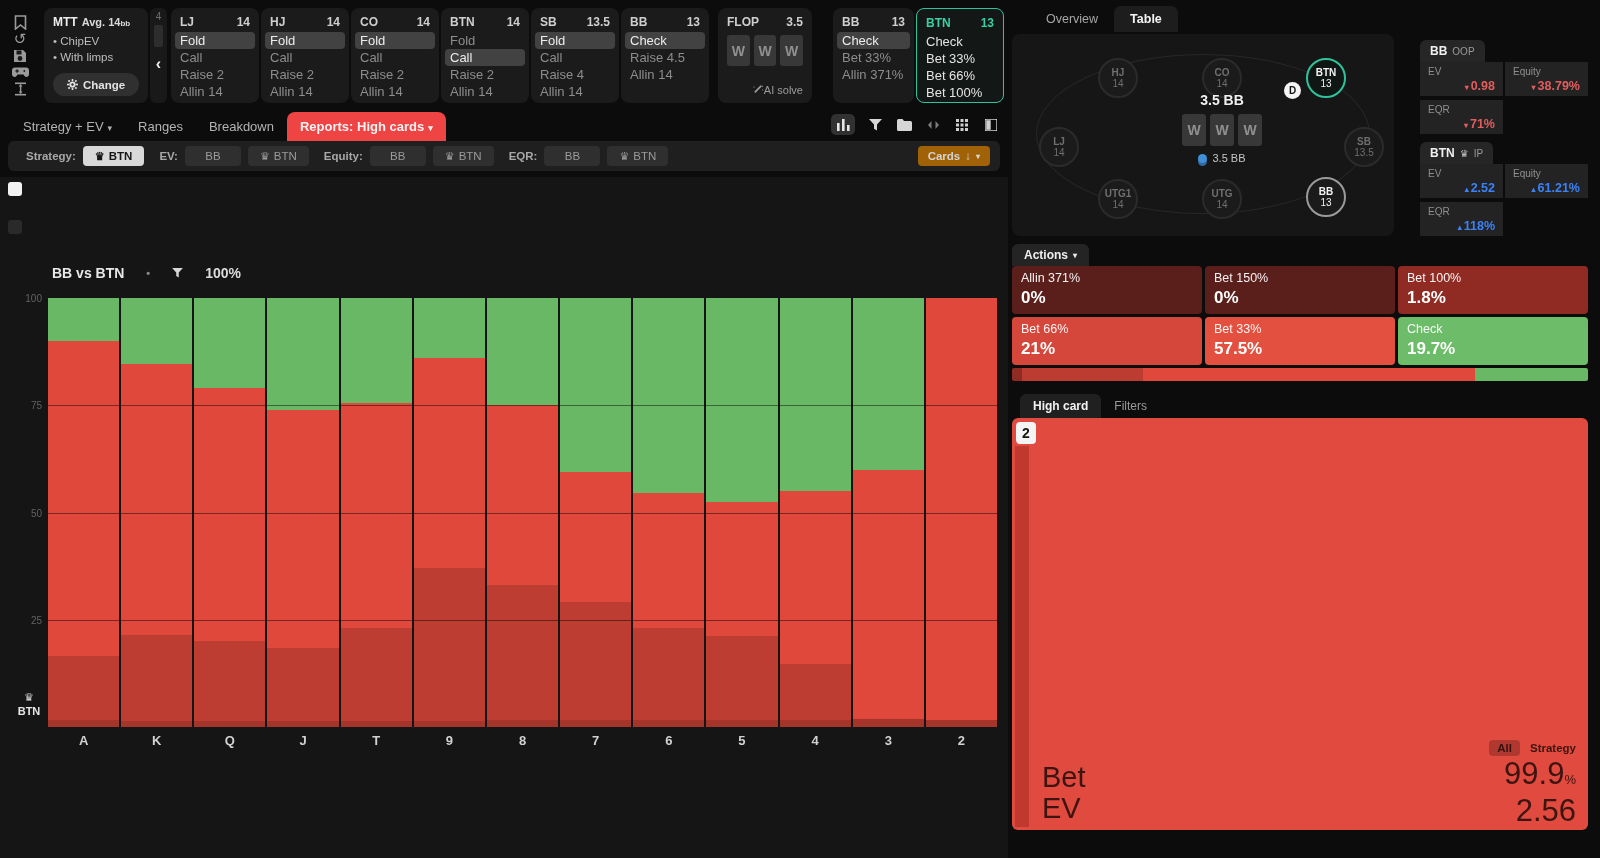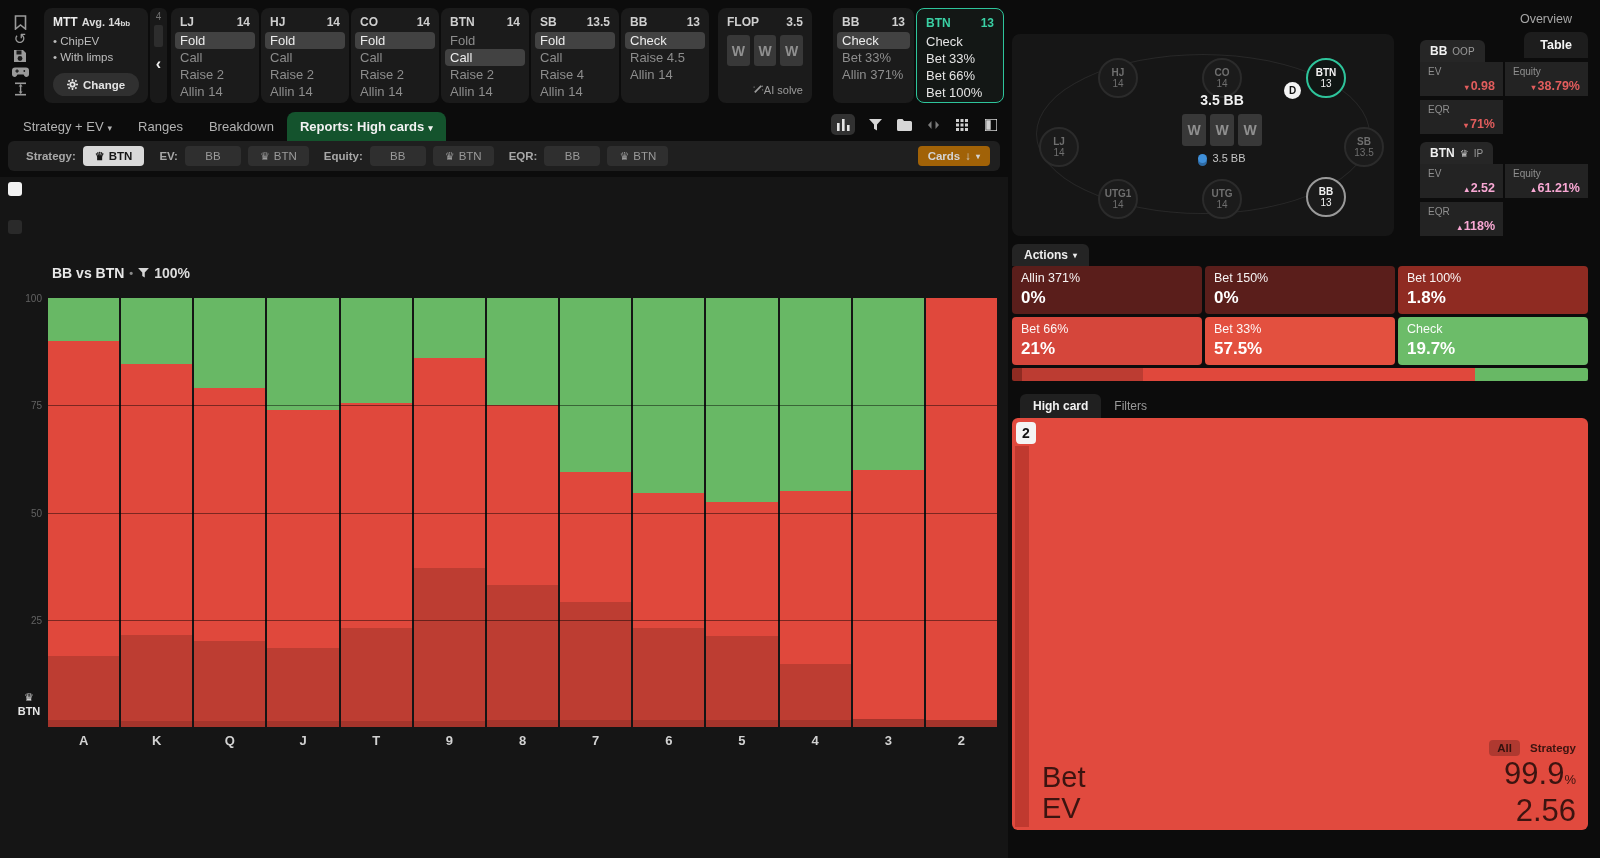--- a/index.html
+++ b/index.html
@@ -35,55 +35,55 @@
   .node.bb2 { width:81px; margin-left:19px; }
   .flop { width:94px; margin-left:7px; display:flex; flex-direction:column; }
   .flop .nh { display:flex; justify-content:space-between; font-size:12px; font-weight:bold; color:#cfcfcf; }
   .flop .cards { display:flex; gap:4px; margin-top:6px; }
   .wcard { width:24px; height:31px; background:#383838; border-radius:3px; display:flex; align-items:center; justify-content:center; font-size:14px; font-weight:bold; color:#909090; }
   .flop .ai { margin-top:auto; align-self:flex-end; display:flex; align-items:center; font-size:11px; color:#9c9c9c; cursor:pointer; }
 
   
   .tabsrow { height:33px; display:flex; align-items:flex-end; padding-left:10px; position:relative; }
   .tab { font-size:13px; color:#b3b3b3; padding:7px 13px; cursor:pointer; white-space:nowrap; }
-  .tab.active { background:#14532d; border-radius:8px 8px 0 0; color:#f2f2f2; font-weight:bold; }
+  .tab.active { background:#ef4444; border-radius:8px 8px 0 0; color:#f2f2f2; font-weight:bold; }
   .tab .caret { font-size:9px; margin-left:4px; }
   .ticons { position:absolute; right:8px; bottom:6px; display:flex; align-items:center; gap:11px; }
   .ticon { width:18px; height:18px; display:flex; align-items:center; justify-content:center; cursor:pointer; }
   .ticon.boxed { background:#313131; border-radius:5px; width:24px; height:21px; }
 
   
   .filterbar { margin:0 8px; height:30px; background:#1f1f1f; border-radius:6px; display:flex; align-items:center; padding:0 10px; gap:7px; }
   .flabel { font-size:11.5px; font-weight:bold; color:#a8a8a8; margin-left:8px; }
   .flabel:first-child { margin-left:8px; }
   .fbtn { height:20px; min-width:56px; background:#2f2f2f; border-radius:4px; display:flex; align-items:center; justify-content:center; gap:4px; font-size:11.5px; color:#9a9a9a; padding:0 12px; cursor:pointer; white-space:nowrap; }
   .fbtn .crown { font-size:11px; }
   .fbtn.selected { background:#d9d9d9; color:#161616; font-weight:bold; }
   .cards-dd { margin-left:auto; height:20px; background:#a16207; border-radius:4px; display:flex; align-items:center; gap:5px; font-size:11.5px; font-weight:bold; color:#d4d4d4; padding:0 10px; cursor:pointer; }
 
   
   .chartsec { flex:1; position:relative; background:#151515; margin-top:6px; }
-  .ctitle { position:absolute; left:52px; top:88px; display:flex; align-items:center; gap:5px; font-size:14px; font-weight:bold; color:#e8e8e8; }
+  .ctitle { position:absolute; left:52px; top:88px; display:flex; align-items:center; gap:22px; font-size:14px; font-weight:bold; color:#e8e8e8; }
   .ctitle .dot { color:#8b8b8b; font-size:11px; }
   .ctitle .pct { color:#dcdcdc; }
   .plot { position:absolute; left:48px; top:121px; width:949px; height:429px; display:flex; gap:2px; }
   .bcol { flex:1; display:flex; flex-direction:column; cursor:pointer; }
   .bseg { width:100%; }
   .gridline { position:absolute; left:48px; width:949px; height:1px; background:rgba(0,0,0,0.45); pointer-events:none; }
   .ytick { position:absolute; left:0; width:42px; text-align:right; font-size:10px; color:#626262; transform:translateY(-50%); }
   .xlabels { position:absolute; left:48px; top:556px; width:949px; display:flex; gap:2px; }
   .xlab { flex:1; text-align:center; font-size:13px; font-weight:bold; color:#d2d2d2; }
   .axisplayer { position:absolute; left:14px; top:514px; width:30px; text-align:center; color:#e6e6e6; }
   .axisplayer .crown { font-size:11px; color:#cfcfcf; display:block; }
   .axisplayer .nm { font-size:11px; font-weight:bold; display:block; margin-top:1px; }
   .rail-extra-1 { position:absolute; left:8px; top:182px; width:14px; height:14px; background:#f2f2f2; border-radius:3px; cursor:pointer; }
   .rail-extra-2 { position:absolute; left:8px; top:220px; width:14px; height:14px; background:#2a2a2a; border-radius:3px; cursor:pointer; }
 
   
-  .rtabs { margin-top:6px; display:flex; align-items:flex-end; height:28px; padding-left:18px;flex-direction:column; }
+  .rtabs { margin-top:6px; display:flex; align-items:flex-start; height:28px; padding-left:18px; }
   .rtab { font-size:12.5px; color:#a6a6a6; padding:6px 16px; cursor:pointer; }
   .rtab.active { background:#1d1d1d; border-radius:7px 7px 0 0; color:#f4f4f4; font-weight:bold; }
   .tablezone { display:flex; }
   .tablepanel { flex:1; height:202px; background:#161616; border-radius:8px; position:relative; margin-right:26px; }
   .oval { position:absolute; left:24px; top:20px; right:24px; bottom:22px; border:1px solid #282828; border-radius:50%; }
   .seat { position:absolute; width:40px; height:40px; background:#1b1b1b; border:2px solid #2b2b2b; border-radius:50%; display:flex; flex-direction:column; align-items:center; justify-content:center; transform:translate(-50%,-50%); line-height:11px; }
   .seat .p { font-size:10px; font-weight:bold; color:#6f6f6f; }
   .seat .s { font-size:10px; color:#6f6f6f; }
   .seat.hero { border-color:#2ec49b; background:#101614; }
   .seat.hero .p, .seat.hero .s { color:#f2f2f2; }
@@ -99,21 +99,21 @@
 
   .stats { width:168px; padding-top:6px; }
   .sghead { display:inline-flex; align-items:baseline; gap:5px; background:#262626; border-radius:6px 6px 0 0; padding:4px 10px; }
   .sghead .nm { font-size:12px; font-weight:bold; color:#f0f0f0; }
   .sghead .tag { font-size:10px; color:#9a9a9a; }
   .sghead .crown { font-size:10px; color:#bdbdbd; }
   .sgrid { display:grid; grid-template-columns:1fr 1fr; gap:2px; }
   .sbox { background:#232323; padding:4px 8px; height:34px; }
   .sbox .lb { font-size:10px; color:#8f8f8f; }
   .sbox .vl { font-size:12.5px; font-weight:bold; margin-top:2px;text-align:right; }
-  .vl.neg { color:#e25d5d; } .vl.pos { color:#f9a8d4; }
+  .vl.neg { color:#e25d5d; } .vl.pos { color:#3b82f6; }
   .vl .arr { font-size:8px; margin-right:2px; }
   .sgap { height:8px; }
 
   .actions-head { margin-top:8px; }
   .actions-tab { display:inline-flex; align-items:center; gap:5px; background:#242424; border-radius:6px 6px 0 0; padding:4px 12px; font-size:12px; font-weight:bold; color:#ededed; cursor:pointer; }
   .agrid { display:grid; grid-template-columns:1fr 1fr 1fr; gap:3px; }
   .atile { height:48px; border-radius:4px; padding:5px 9px; cursor:pointer; }
   .atile .al { font-size:12.5px; color:rgba(255,255,255,0.95); }
   .atile .av { font-size:17px; font-weight:bold; color:#fff; margin-top:3px; }
   .stratbar { margin-top:3px; height:13px; border-radius:2px; overflow:hidden; display:flex; }

